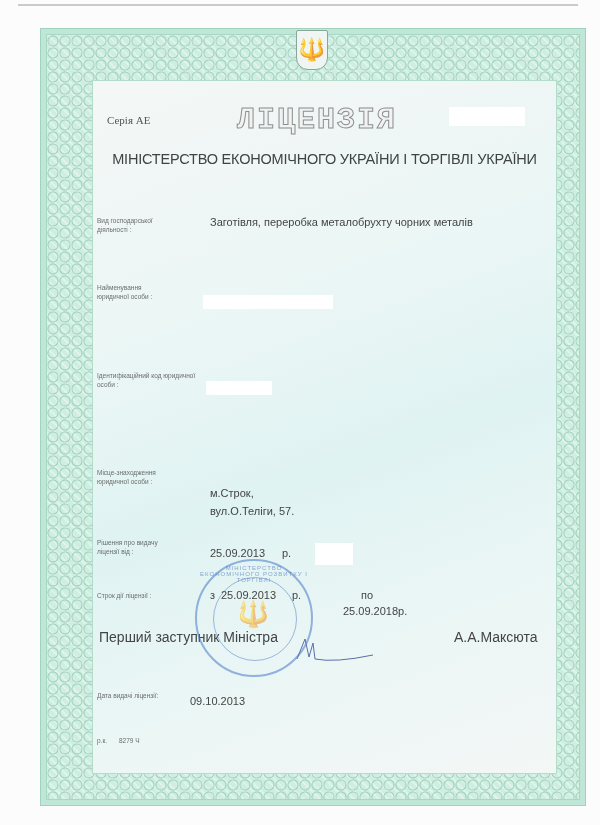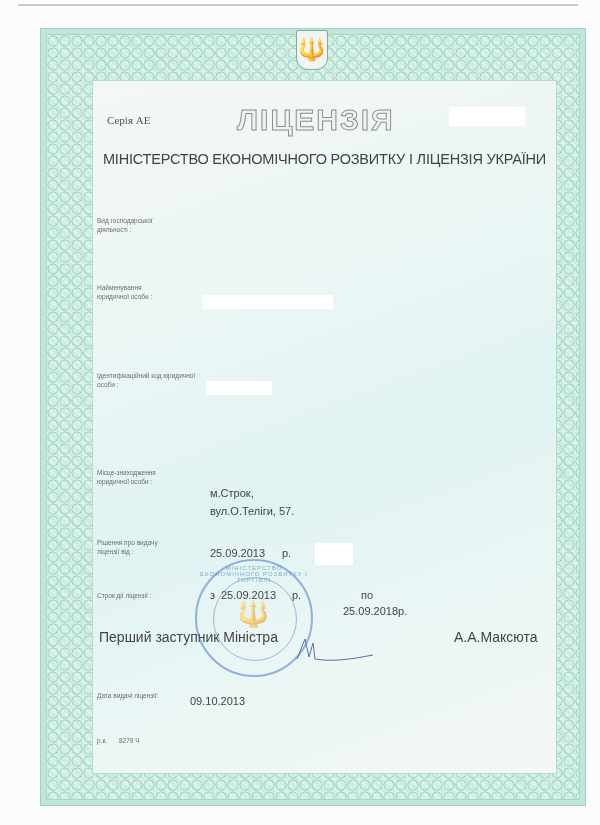--- a/index.html
+++ b/index.html
@@ -27,21 +27,21 @@
     font-size: 22px; color: #3b4a45; z-index: 3;
   }
   .panel {
     position: absolute; left: 92px; top: 80px; width: 463px; height: 692px;
     background: linear-gradient(160deg, #f4f7f6 0%, #eaf6f5 35%, #dff3f2 55%, #eaf6f5 75%, #f3f7f5 100%);
     border: 1px solid #b3dccb; z-index: 2;
   }
   .abs { position: absolute; white-space: nowrap; }
   .serial { left: 14px; top: 33px; font-family: "Liberation Serif", serif; font-size: 11px; color: #555; }
   .title {
-    left: 144px; top: 22px; font-family: Liberation Sans, sans-serif; font-size: 30px;
+    left: 144px; top: 22px; font-family: Liberation Mono, monospace; font-size: 30px;
     letter-spacing: 2px; color: #f1f3f2; -webkit-text-stroke: 1px #8c8f8e; font-weight: bold; text-align: right;
   }
   .redact { position: absolute; background: #ffffff; }
   .ministry { left: 0; width: 463px; top: 70px; text-align: center; font-size: 14.5px; color: #3f4442; letter-spacing: -0.2px; }
   .label { font-size: 6.5px; line-height: 9px; color: #6a6e6c; }
   .val { font-size: 11px; color: #444; }
   .val-bold { font-size: 11.5px; font-weight: bold; color: #444; letter-spacing: 0.2px; }
   .sign { font-size: 14px; color: #444; }
   .stamp {
     position: absolute; left: 102px; top: 478px; width: 118px; height: 118px; border-radius: 50%;
@@ -71,23 +71,24 @@
 </div>
 
 <div class="crest">🔱</div>
 
 <div class="panel">
 
   <div class="abs serial">Серія АЕ</div>
   <div class="abs title">ЛІЦЕНЗІЯ</div>
   <div class="redact" style="left:356px;top:26px;width:76px;height:19px;"></div>
 
-  <div class="abs ministry">МІНІСТЕРСТВО ЕКОНОМІЧНОГО РОЗВИТКУ І ЛІЦЕНЗІЯ УКРАЇНИ</div>
+  <div class="abs ministry">МІНІСТЕРСТВО ЕКОНОМІЧНОГО УКРАЇНИ І ТОРГІВЛІ УКРАЇНИ</div>
 
   <div class="abs label" style="left:4px;top:135px;width:78px;white-space:normal;">Вид господарської діяльності :</div>
+  <div class="abs val" style="left:117px;top:135px;">Заготівля, переробка металобрухту чорних металів</div>
 
   <div class="abs label" style="left:4px;top:202px;width:78px;white-space:normal;">Найменування юридичної особи :</div>
   <div class="redact" style="left:110px;top:214px;width:130px;height:14px;"></div>
 
   <div class="abs label" style="left:4px;top:290px;width:100px;white-space:normal;">Ідентифікаційний код юридичної особи :</div>
   <div class="redact" style="left:113px;top:300px;width:66px;height:14px;"></div>
 
   <div class="abs label" style="left:4px;top:387px;width:78px;white-space:normal;">Місце-знаходження юридичної особи :</div>
   <div class="abs val" style="left:117px;top:406px;">м.Строк,</div>
   <div class="abs val" style="left:117px;top:424px;">вул.О.Теліги, 57.</div>

